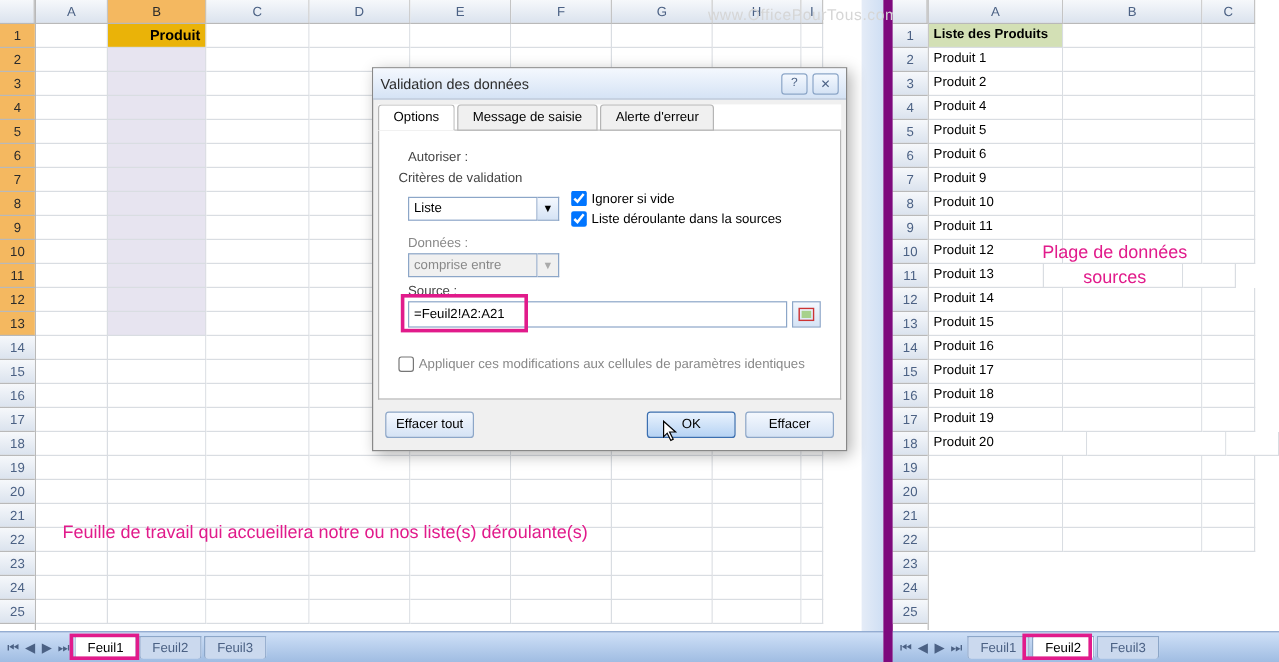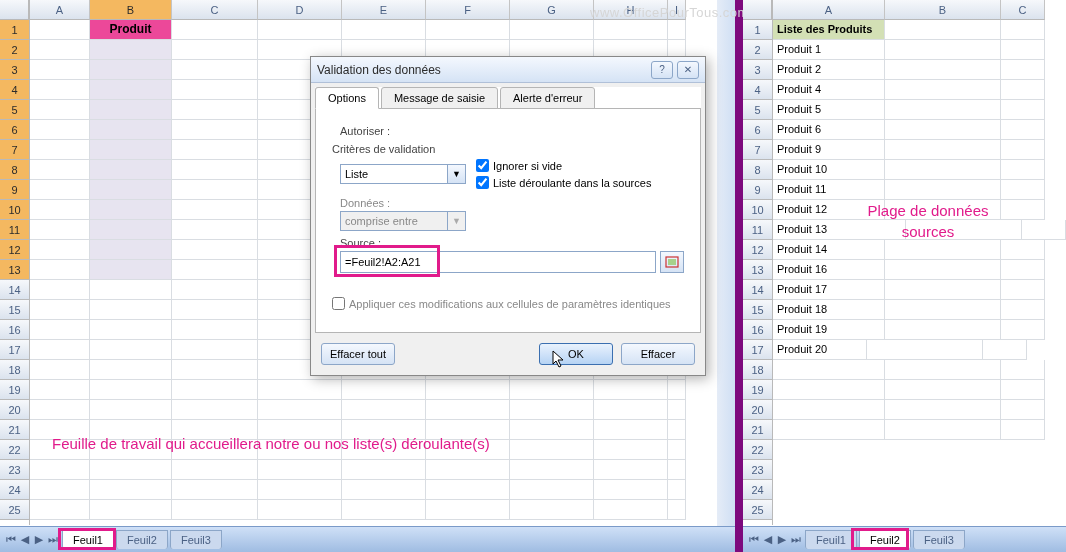--- a/index.html
+++ b/index.html
@@ -114,21 +114,21 @@
             <div class="colhdr" style="width: 84px;">D</div>
             <div class="colhdr" style="width: 84px;">E</div>
             <div class="colhdr" style="width: 84px;">F</div>
             <div class="colhdr" style="width: 84px;">G</div>
             <div class="colhdr" style="width: 74px;">H</div>
             <div class="colhdr" style="width: 18px;">I</div>
           </div>
         <div class="rows" id="left-rows">
             <div class="row">
               <div class="cell" style="width: 60px;"></div>
-              <div class="cell hdr-cell" style="width: 82px; background: #ec4899;">Produit</div>
+              <div class="cell hdr-cell" style="width: 82px; background: #eab308; text-align: right;">Produit</div>
               <div class="cell" style="width: 86px;"></div>
               <div class="cell" style="width: 84px;"></div>
               <div class="cell" style="width: 84px;"></div>
               <div class="cell" style="width: 84px;"></div>
               <div class="cell" style="width: 84px;"></div>
               <div class="cell" style="width: 74px;"></div>
               <div class="cell" style="width: 18px;"></div>
             </div>
             <div class="row">
               <div class="cell" style="width: 60px;"></div>
@@ -561,51 +561,56 @@
               <div class="cell" style="width: 112px;">Produit 11</div>
               <div class="cell" style="width: 116px;"></div>
               <div class="cell" style="width: 44px;"></div>
             </div>
             <div class="row">
               <div class="cell" style="width: 112px;">Produit 12</div>
               <div class="cell" style="width: 116px;"></div>
               <div class="cell" style="width: 44px;"></div>
             </div>
             <div class="row">
-              <div class="cell" style="width: 133px;">Produit 13</div>
+              <div class="cell" style="width: 96px;">Produit 13</div>
               <div class="cell" style="width: 116px;"></div>
               <div class="cell" style="width: 44px;"></div>
             </div>
             <div class="row">
               <div class="cell" style="width: 112px;">Produit 14</div>
               <div class="cell" style="width: 116px;"></div>
               <div class="cell" style="width: 44px;"></div>
             </div>
             <div class="row">
+              <div class="cell" style="width: 112px;">Produit 15</div>
+              <div class="cell" style="width: 116px;"></div>
+              <div class="cell" style="width: 44px;"></div>
+            </div>
+            <div class="row">
               <div class="cell" style="width: 112px;">Produit 16</div>
               <div class="cell" style="width: 116px;"></div>
               <div class="cell" style="width: 44px;"></div>
             </div>
             <div class="row">
               <div class="cell" style="width: 112px;">Produit 17</div>
               <div class="cell" style="width: 116px;"></div>
               <div class="cell" style="width: 44px;"></div>
             </div>
             <div class="row">
               <div class="cell" style="width: 112px;">Produit 18</div>
               <div class="cell" style="width: 116px;"></div>
               <div class="cell" style="width: 44px;"></div>
             </div>
             <div class="row">
               <div class="cell" style="width: 112px;">Produit 19</div>
               <div class="cell" style="width: 116px;"></div>
               <div class="cell" style="width: 44px;"></div>
             </div>
             <div class="row">
-              <div class="cell" style="width: 94px;">Produit 20</div>
+              <div class="cell" style="width: 132px;">Produit 20</div>
               <div class="cell" style="width: 116px;"></div>
               <div class="cell" style="width: 44px;"></div>
             </div>
             <div class="row">
               <div class="cell" style="width: 112px;"></div>
               <div class="cell" style="width: 116px;"></div>
               <div class="cell" style="width: 44px;"></div>
             </div>
             <div class="row">
               <div class="cell" style="width: 112px;"></div>

